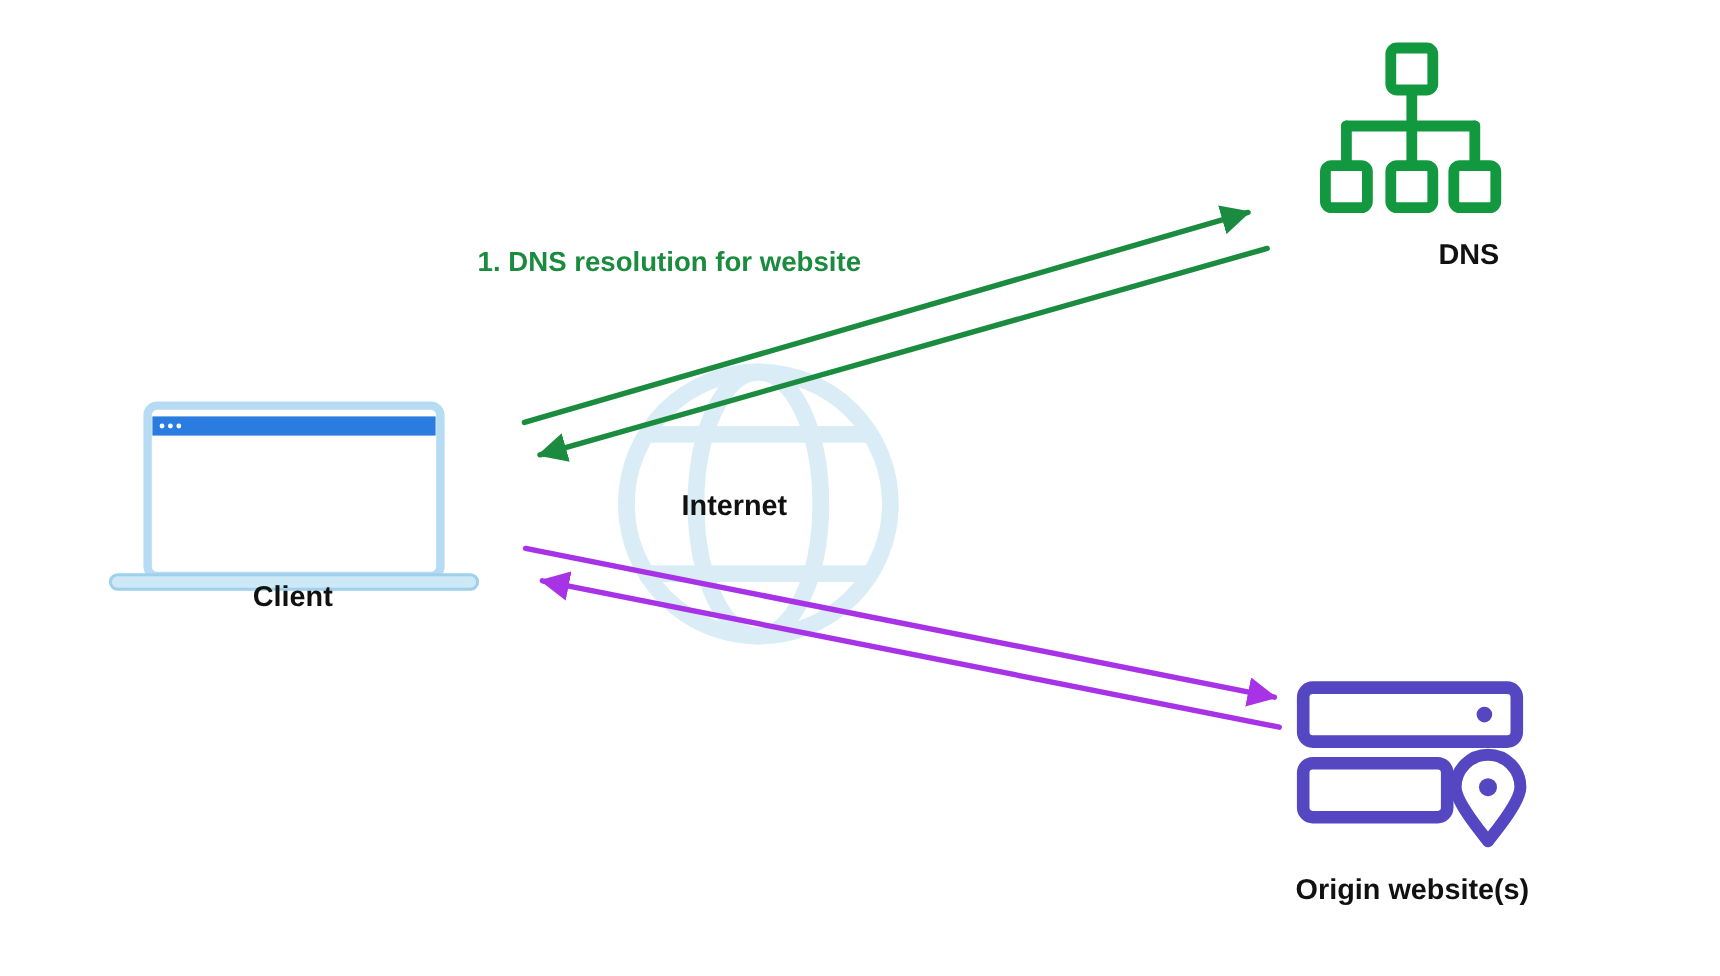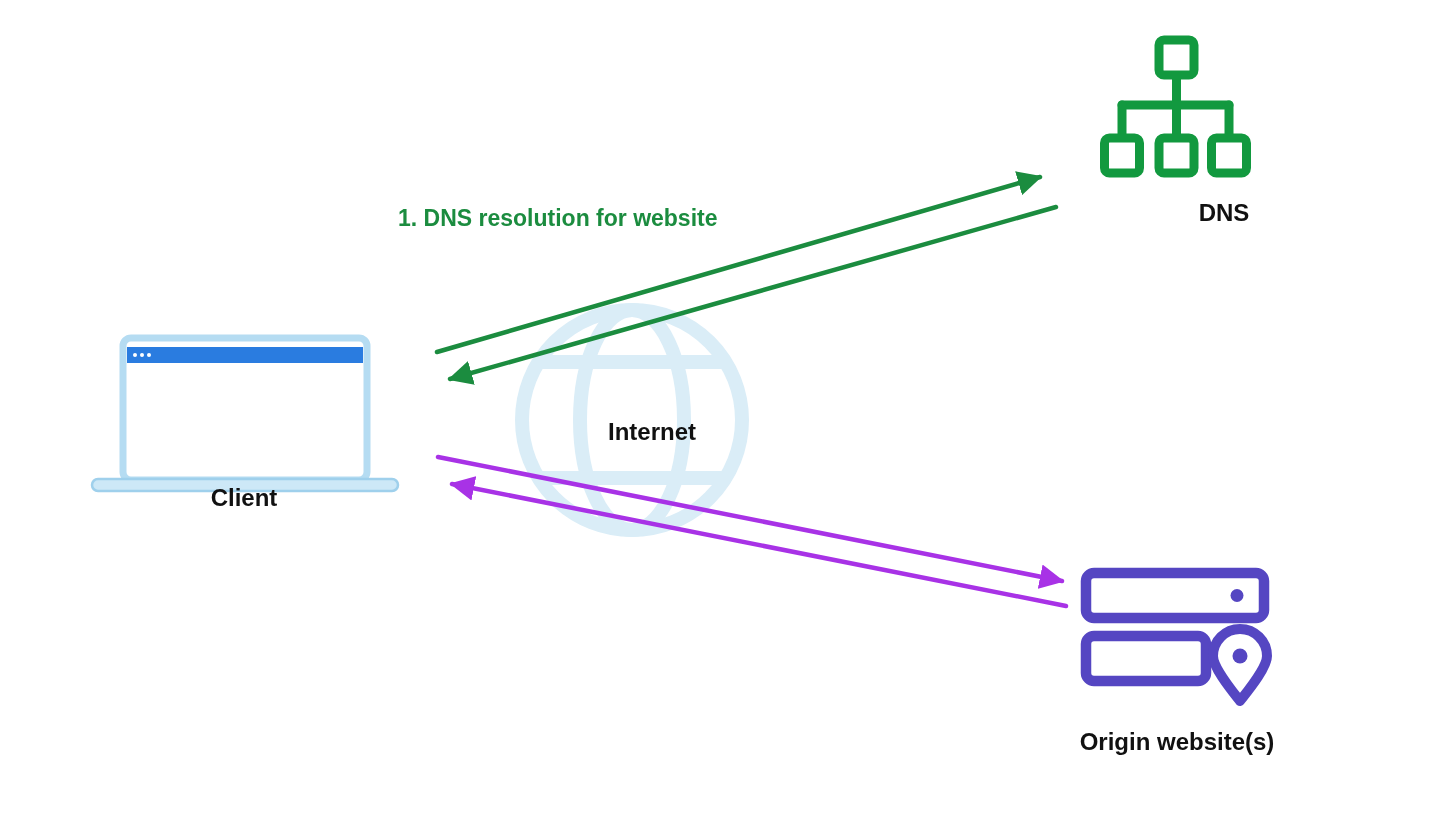--- a/index.html
+++ b/index.html
@@ -96,21 +96,21 @@
 
     <line class="arrow-green" x1="437" y1="352" x2="1040" y2="177" marker-end="url(#head-green)"></line>
     <line class="arrow-green" x1="1056" y1="207" x2="450" y2="379" marker-end="url(#head-green)"></line>
 
     <line class="arrow-purple" x1="438" y1="457" x2="1062" y2="581" marker-end="url(#head-purple)"></line>
     <line class="arrow-purple" x1="1066" y1="606" x2="452" y2="484" marker-end="url(#head-purple)"></line>
   </svg>
 
   <div class="label node-label" style="left:244px; top:484px;">Client</div>
 
-  <div class="label node-label" style="left:652px; top:408px;margin-top:10px;">Internet</div>
+  <div class="label node-label" style="left:612px; top:408px;">Internet</div>
 
   <div class="label node-label" style="left:1177px; top:199px;margin-left:47px;">DNS</div>
 
   <div class="label node-label" style="left:1177px; top:728px;">Origin website(s)</div>
 
   <div class="label flow-label flow-green" style="left:398px; top:203px;">1. DNS resolution for website</div>
 
 
 </div>
 

